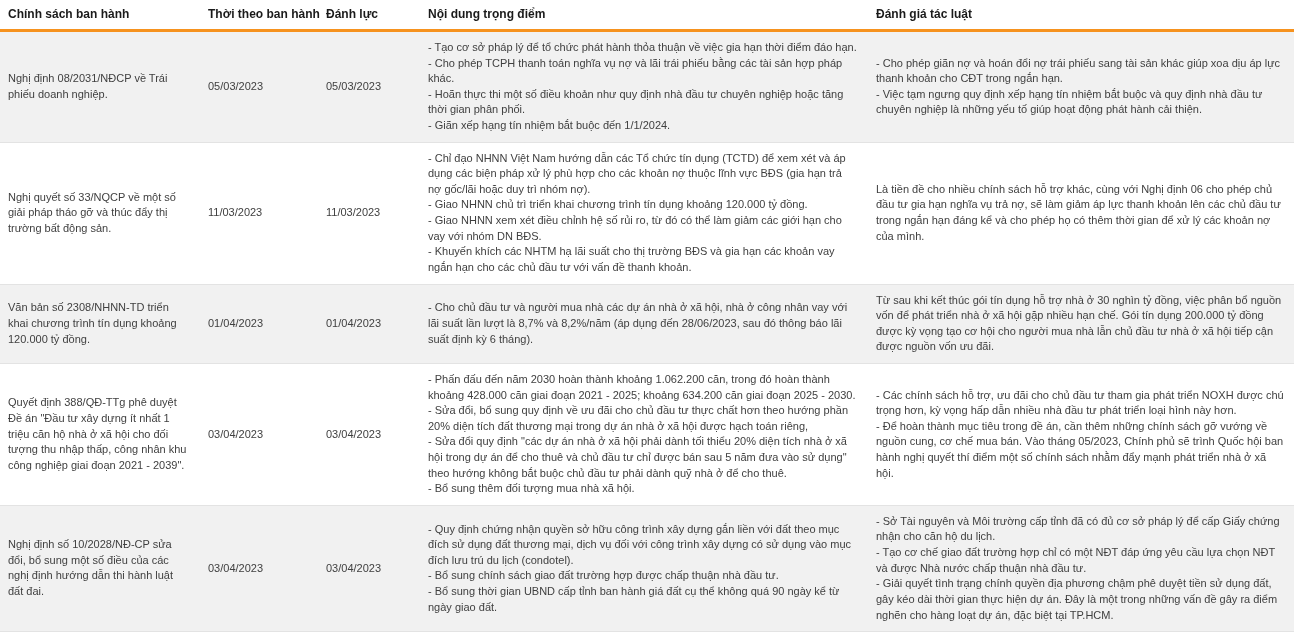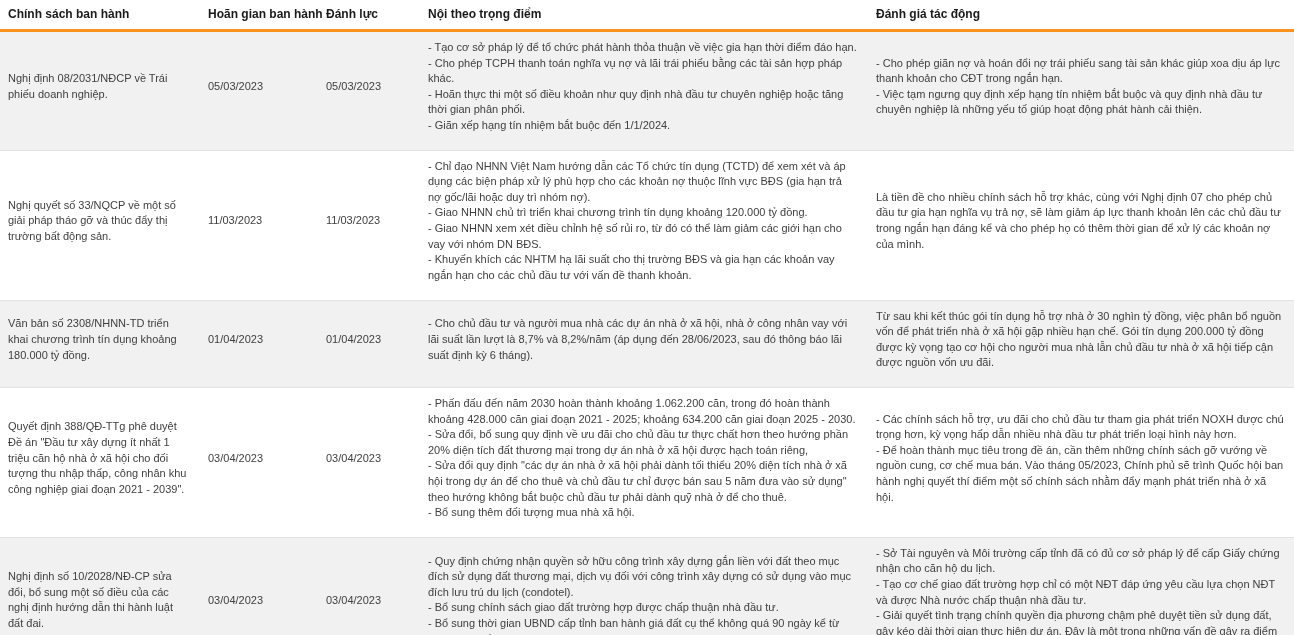--- a/index.html
+++ b/index.html
@@ -33,21 +33,21 @@
     font-weight: bold;
     color: #1a1a1a;
     padding: 7px 8px 8px 8px;
     border-bottom: 3px solid #F6921E;
     vertical-align: middle;
     white-space: nowrap;
   }
   tbody td {
     font-size: 11px;
     line-height: 1.42;
-    padding: 8px 10px 16px 8px;
+    padding: 8px 10px 8px 8px;
     vertical-align: middle;
     border-bottom: 1px solid #e3e3e3;
   }
   tbody tr.alt { background: #F1F1F1; }
   td.policy { color: #404040; }
   td.date { white-space: nowrap; }
   td.content, td.impact { white-space: pre-line; }
   .source-note {
     text-align: right;
     font-size: 17px;
@@ -64,24 +64,24 @@
     <colgroup>
       <col class="c1">
         <col class="c2">
         <col class="c3">
         <col class="c4">
         <col class="c5">
     </colgroup>
     <thead>
       <tr>
         <th>Chính sách ban hành</th>
-        <th>Hoãn gian ban hành</th>
+        <th>Thời theo ban hành</th>
         <th>Đánh lực</th>
-        <th>Nội theo trọng điểm</th>
-        <th>Đánh giá tác động</th>
+        <th>Nội dung trọng điểm</th>
+        <th>Đánh giá tác luật</th>
       </tr>
     </thead>
     <tbody>
       <tr class="alt">
         <td class="policy">Nghị định 08/2031/NĐCP về Trái phiếu doanh nghiệp.</td>
         <td class="date">05/03/2023</td>
         <td class="date">05/03/2023</td>
         <td class="content">- Tạo cơ sở pháp lý để tổ chức phát hành thỏa thuận về việc gia hạn thời điểm đáo hạn.
 - Cho phép TCPH thanh toán nghĩa vụ nợ và lãi trái phiếu bằng các tài sản hợp pháp khác.
 - Hoãn thực thi một số điều khoản như quy định nhà đầu tư chuyên nghiệp hoặc tăng thời gian phân phối.
@@ -90,24 +90,24 @@
 - Việc tạm ngưng quy định xếp hạng tín nhiệm bắt buộc và quy định nhà đầu tư chuyên nghiệp là những yếu tố giúp hoạt động phát hành cải thiện.</td>
       </tr>
       <tr>
         <td class="policy">Nghị quyết số 33/NQCP về một số giải pháp tháo gỡ và thúc đẩy thị trường bất động sản.</td>
         <td class="date">11/03/2023</td>
         <td class="date">11/03/2023</td>
         <td class="content">- Chỉ đạo NHNN Việt Nam hướng dẫn các Tổ chức tín dụng (TCTD) để xem xét và áp dụng các biện pháp xử lý phù hợp cho các khoản nợ thuộc lĩnh vực BĐS (gia hạn trả nợ gốc/lãi hoặc duy trì nhóm nợ).
 - Giao NHNN chủ trì triển khai chương trình tín dụng khoảng 120.000 tỷ đồng.
 - Giao NHNN xem xét điều chỉnh hệ số rủi ro, từ đó có thể làm giảm các giới hạn cho vay với nhóm DN BĐS.
 - Khuyến khích các NHTM hạ lãi suất cho thị trường BĐS và gia hạn các khoản vay ngắn hạn cho các chủ đầu tư với vấn đề thanh khoản.</td>
-        <td class="impact">Là tiền đề cho nhiều chính sách hỗ trợ khác, cùng với Nghị định 07 cho phép chủ đầu tư gia hạn nghĩa vụ trả nợ, sẽ làm giảm áp lực thanh khoản lên các chủ đầu tư trong ngắn hạn đáng kể và cho phép họ có thêm thời gian để xử lý các khoản nợ của mình.</td>
+        <td class="impact">Là tiền đề cho nhiều chính sách hỗ trợ khác, cùng với Nghị định 06 cho phép chủ đầu tư gia hạn nghĩa vụ trả nợ, sẽ làm giảm áp lực thanh khoản lên các chủ đầu tư trong ngắn hạn đáng kể và cho phép họ có thêm thời gian để xử lý các khoản nợ của mình.</td>
       </tr>
       <tr class="alt">
-        <td class="policy">Văn bản số 2308/NHNN-TD triển khai chương trình tín dụng khoảng 180.000 tỷ đồng.</td>
+        <td class="policy">Văn bản số 2308/NHNN-TD triển khai chương trình tín dụng khoảng 120.000 tỷ đồng.</td>
         <td class="date">01/04/2023</td>
         <td class="date">01/04/2023</td>
         <td class="content">- Cho chủ đầu tư và người mua nhà các dự án nhà ở xã hội, nhà ở công nhân vay với lãi suất lần lượt là 8,7% và 8,2%/năm (áp dụng đến 28/06/2023, sau đó thông báo lãi suất định kỳ 6 tháng).</td>
         <td class="impact">Từ sau khi kết thúc gói tín dụng hỗ trợ nhà ở 30 nghìn tỷ đồng, việc phân bổ nguồn vốn để phát triển nhà ở xã hội gặp nhiều hạn chế. Gói tín dụng 200.000 tỷ đồng được kỳ vọng tạo cơ hội cho người mua nhà lẫn chủ đầu tư nhà ở xã hội tiếp cận được nguồn vốn ưu đãi.</td>
       </tr>
       <tr>
         <td class="policy">Quyết định 388/QĐ-TTg phê duyệt Đề án "Đầu tư xây dựng ít nhất 1 triệu căn hộ nhà ở xã hội cho đối tượng thu nhập thấp, công nhân khu công nghiệp giai đoạn 2021 - 2039".</td>
         <td class="date">03/04/2023</td>
         <td class="date">03/04/2023</td>
         <td class="content">- Phấn đấu đến năm 2030 hoàn thành khoảng 1.062.200 căn, trong đó hoàn thành khoảng 428.000 căn giai đoạn 2021 - 2025; khoảng 634.200 căn giai đoạn 2025 - 2030.

